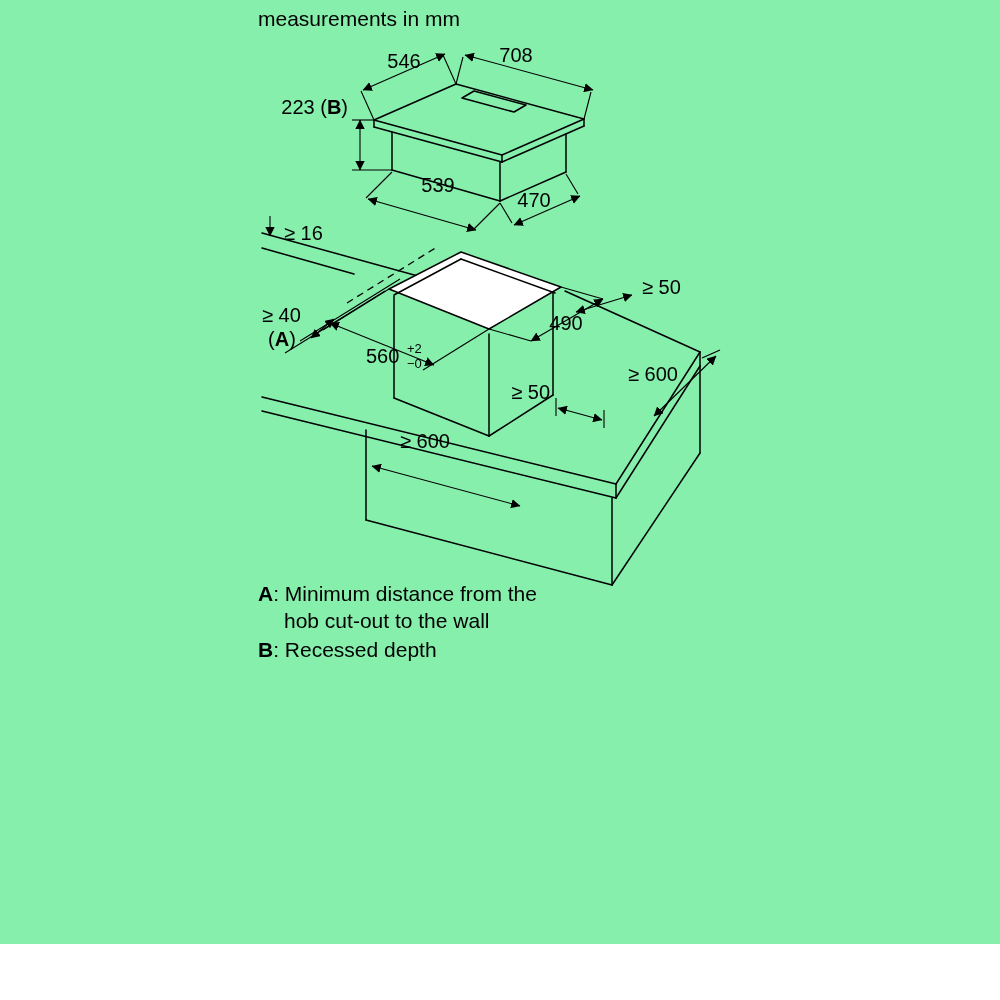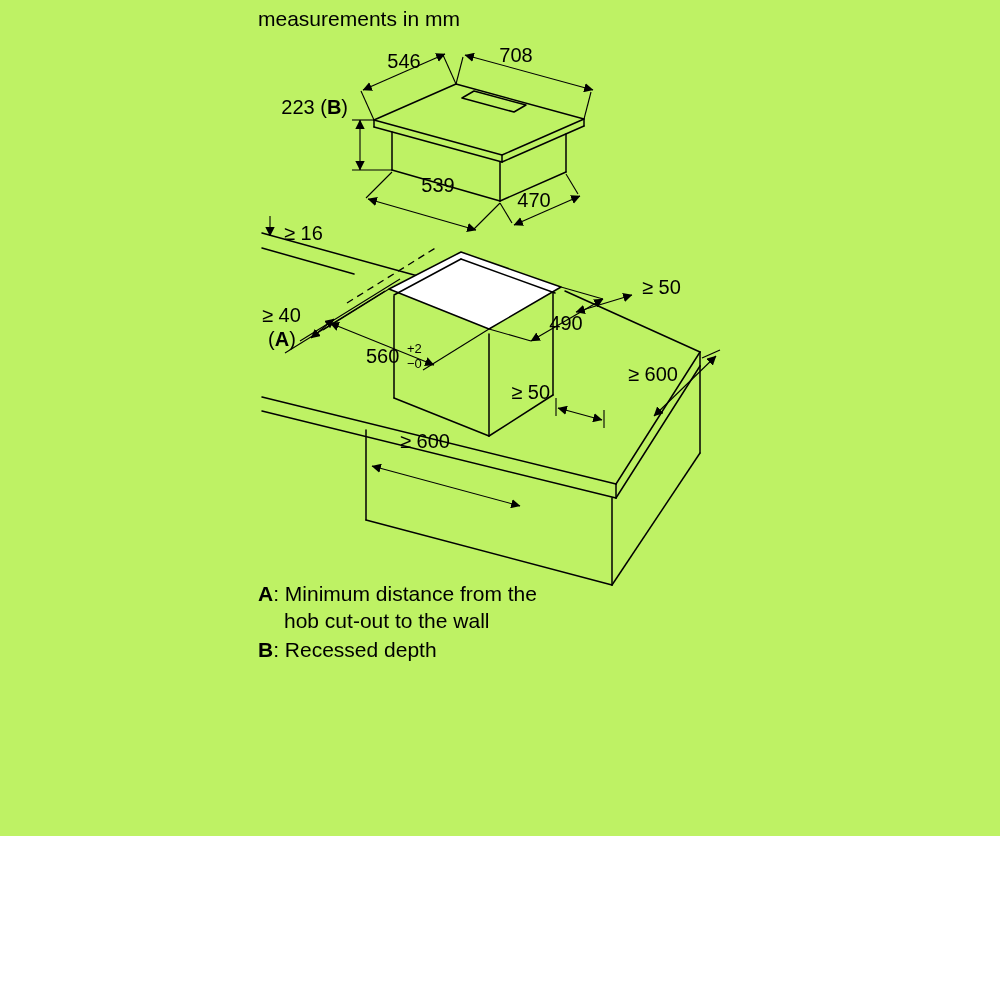--- a/index.html
+++ b/index.html
@@ -1,16 +1,16 @@
 <!DOCTYPE html>
 <html><head>
 <meta charset="utf-8">
 <style>
   html,body{margin:0;padding:0;background:#fff;}
-  .page{position:relative;width:1000px;height:836px;background:#bef264;overflow:hidden;}
+  .page{position:relative;width:1000px;height:944px;background:#86efac;overflow:hidden;}
   svg{position:absolute;left:0;top:0;}
   text{font-family:"Liberation Sans","DejaVu Sans",sans-serif;font-size:20px;fill:#000;}
   .title{font-size:21px;}
   .tol{font-size:13px;}
   .lg{font-size:21px;}
   .ln{stroke:#000;stroke-width:1.5;fill:none;stroke-linecap:round;stroke-linejoin:round;}
   .thin{stroke:#000;stroke-width:1.1;fill:none;}
   .dim{stroke:#000;stroke-width:1.1;fill:none;}
   .dash{stroke:#000;stroke-width:1.3;fill:none;stroke-dasharray:7 5;}
   .hole{fill:#ffffff;stroke:#000;stroke-width:1.5;stroke-linejoin:round;}

